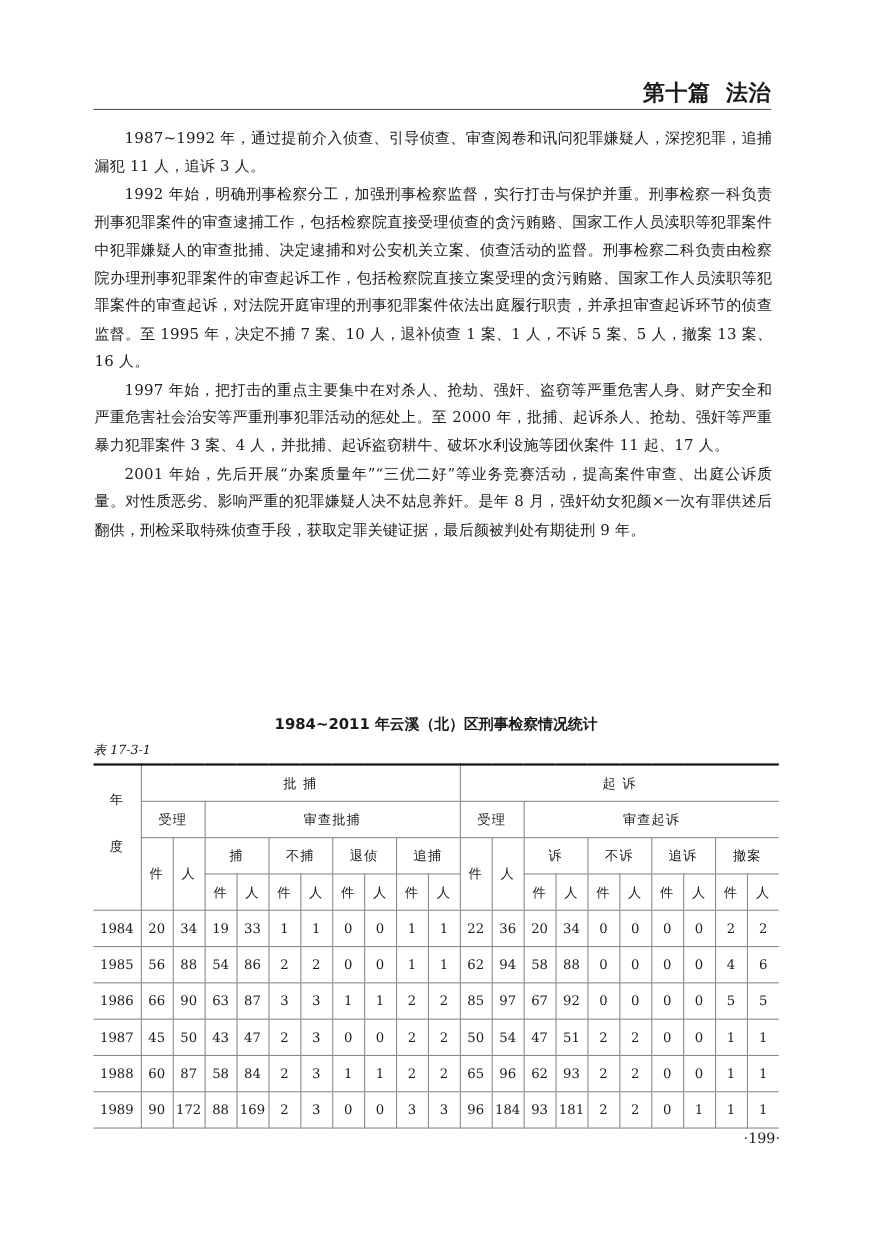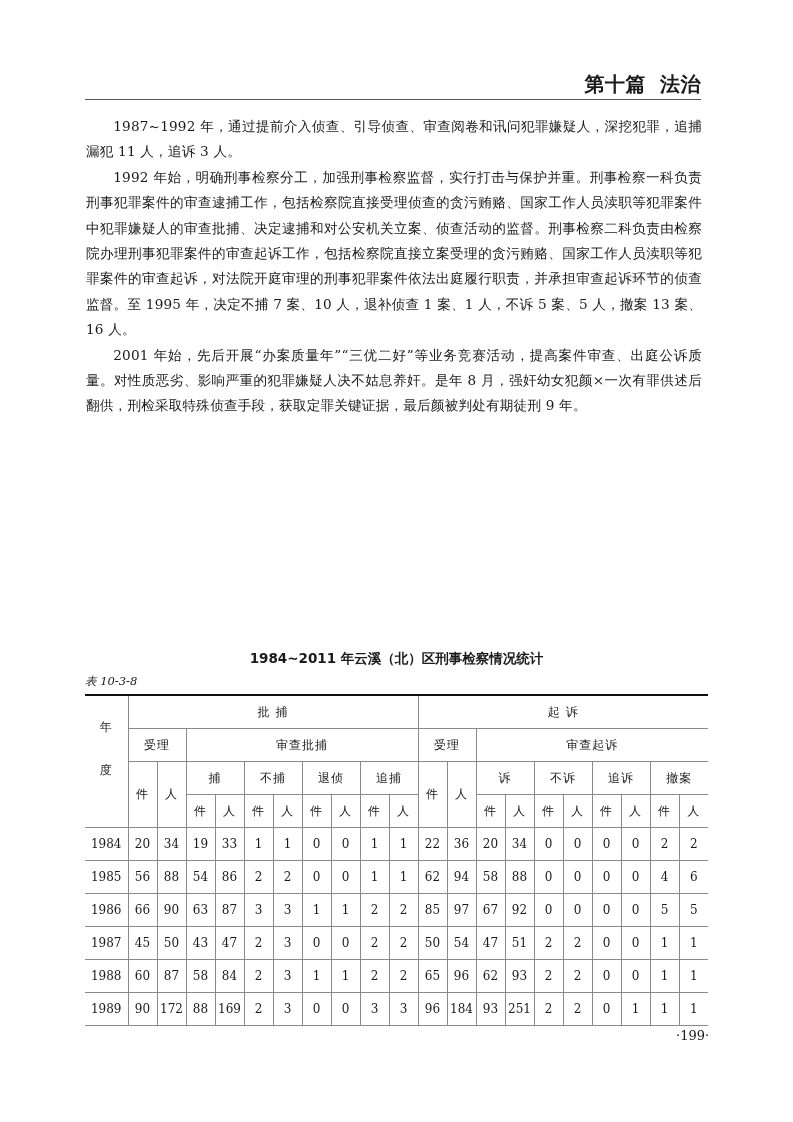--- a/index.html
+++ b/index.html
@@ -32,25 +32,26 @@
 </head>
 <body>
 
 <div class="running-head">
   <span>第十篇</span><span>法治</span>
 </div>
 
 <div class="body-text">
   <p>1987~1992 年，通过提前介入侦查、引导侦查、审查阅卷和讯问犯罪嫌疑人，深挖犯罪，追捕漏犯 11 人，追诉 3 人。</p>
   <p>1992 年始，明确刑事检察分工，加强刑事检察监督，实行打击与保护并重。刑事检察一科负责刑事犯罪案件的审查逮捕工作，包括检察院直接受理侦查的贪污贿赂、国家工作人员渎职等犯罪案件中犯罪嫌疑人的审查批捕、决定逮捕和对公安机关立案、侦查活动的监督。刑事检察二科负责由检察院办理刑事犯罪案件的审查起诉工作，包括检察院直接立案受理的贪污贿赂、国家工作人员渎职等犯罪案件的审查起诉，对法院开庭审理的刑事犯罪案件依法出庭履行职责，并承担审查起诉环节的侦查监督。至 1995 年，决定不捕 7 案、10 人，退补侦查 1 案、1 人，不诉 5 案、5 人，撤案 13 案、16 人。</p>
+  <p>1997 年始，把打击的重点主要集中在对杀人、抢劫、强奸、盗窃等严重危害人身、财产安全和严重危害社会治安等严重刑事犯罪活动的惩处上。至 2000 年，批捕、起诉杀人、抢劫、强奸等严重暴力犯罪案件 3 案、4 人，并批捕、起诉盗窃耕牛、破坏水利设施等团伙案件 11 起、17 人。</p>
   <p>2001 年始，先后开展“办案质量年”“三优二好”等业务竞赛活动，提高案件审查、出庭公诉质量。对性质恶劣、影响严重的犯罪嫌疑人决不姑息养奸。是年 8 月，强奸幼女犯颜×一次有罪供述后翻供，刑检采取特殊侦查手段，获取定罪关键证据，最后颜被判处有期徒刑 9 年。</p>
 </div>
 
 <div class="table-title">1984~2011 年云溪（北）区刑事检察情况统计</div>
-<div class="table-no">表 10-3-8</div>
+<div class="table-no">表 17-3-1</div>
 
 <table class="stats">
   <colgroup>
     <col class="col-year">
     <col>
       <col>
       <col>
       <col>
       <col>
       <col>
@@ -243,21 +244,21 @@
         <td>169</td>
         <td>2</td>
         <td>3</td>
         <td>0</td>
         <td>0</td>
         <td>3</td>
         <td>3</td>
         <td>96</td>
         <td>184</td>
         <td>93</td>
-        <td>251</td>
+        <td>181</td>
         <td>2</td>
         <td>2</td>
         <td>0</td>
         <td>1</td>
         <td>1</td>
         <td>1</td>
       </tr>
     </tbody>
 </table>
 

